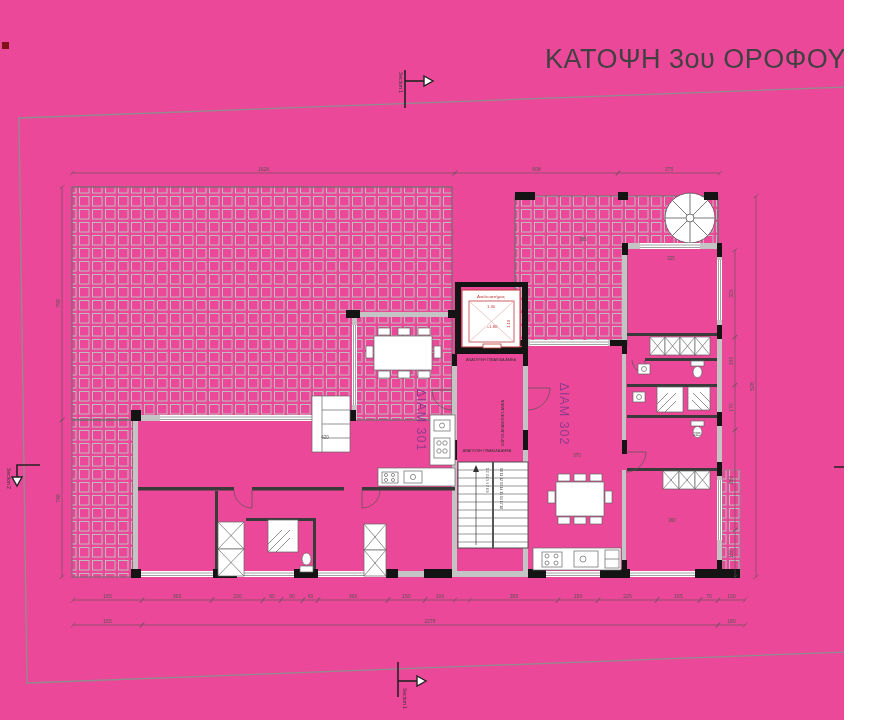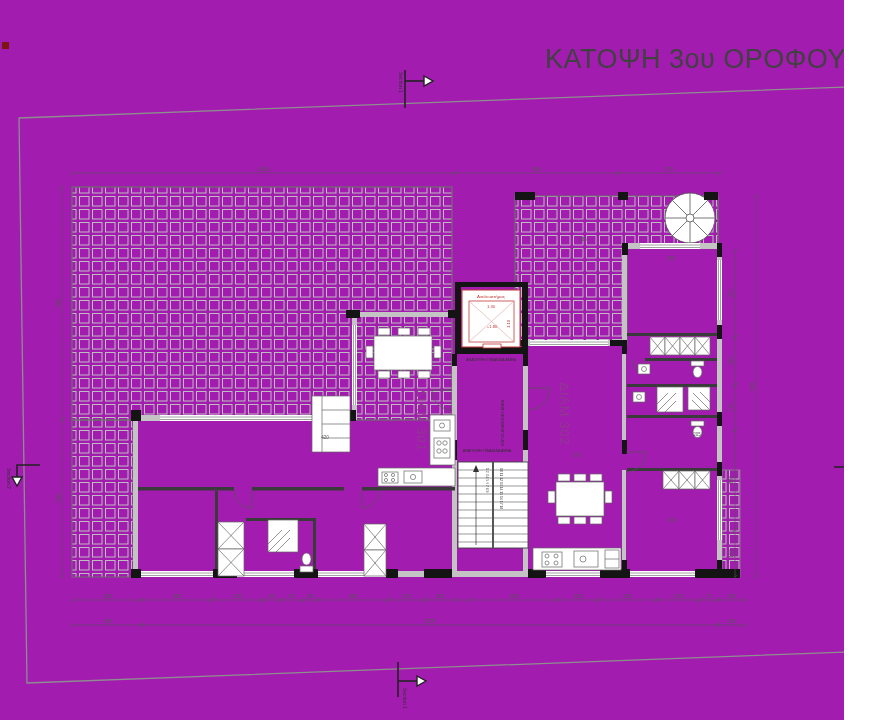--- a/index.html
+++ b/index.html
@@ -1,16 +1,16 @@
 <!DOCTYPE html>
 <html><head>
 <meta charset="utf-8">
 <style>
   html,body{margin:0;padding:0;background:#ffffff;}
-  #canvas{position:relative;width:844px;height:720px;background:#a21caf;overflow:hidden;
+  #canvas{position:relative;width:844px;height:720px;background:#ec4899;overflow:hidden;
           font-family:"Liberation Sans","DejaVu Sans",sans-serif;}
   svg{position:absolute;left:0;top:0;}
   text{font-family:"Liberation Sans","DejaVu Sans",sans-serif;}
 </style>
 </head>
 <body>
 
 <div id="canvas">
 <svg width="882" height="720" viewBox="0 0 882 720">
 

